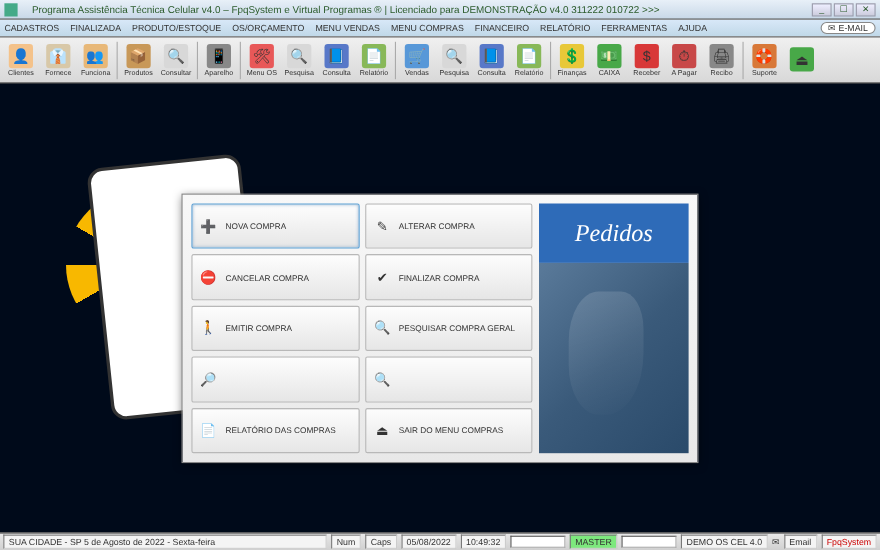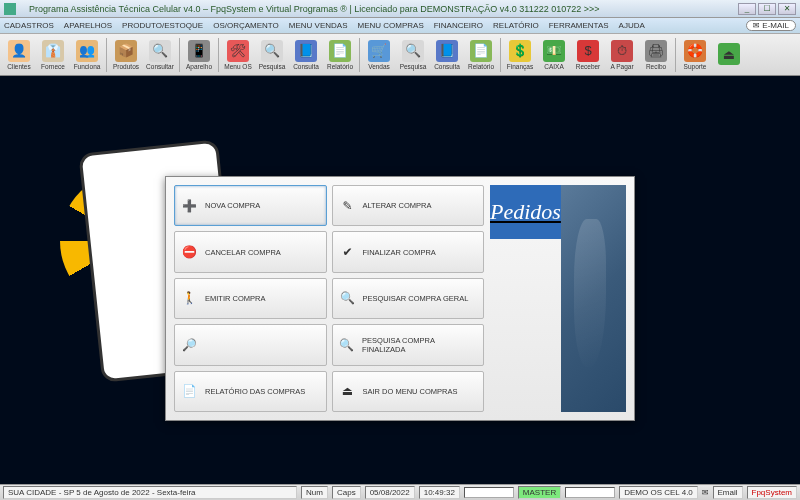--- a/index.html
+++ b/index.html
@@ -26,21 +26,21 @@
 .bg-gear::before { content:''; position:absolute; inset:-10px; background: conic-gradient(#f8b800 0 30deg, transparent 30deg 60deg, #f8b800 60deg 90deg, transparent 90deg 120deg,#f8b800 120deg 150deg, transparent 150deg 180deg,#f8b800 180deg 210deg,transparent 210deg 240deg,#f8b800 240deg 270deg,transparent 270deg 300deg,#f8b800 300deg 330deg,transparent 330deg 360deg); border-radius:50%; }
 .bg-phone { position: absolute; left: 20px; top: 5px; width: 140px; height: 230px; background: #fff; border-radius: 14px; border: 3px solid #333; transform: rotate(-6deg); }
 .bg-mag { position: absolute; right: 50px; top: 110px; width: 110px; height: 110px; border: 14px solid #f8b800; border-radius: 50%; background: #fff; }
 .bg-mag::after { content:''; position:absolute; right:-50px; bottom:-30px; width:70px; height:20px; background:#222; transform:rotate(40deg); border-radius:6px; }
 
 .dialog { position: absolute; left: 165px; top: 100px; width: 470px; height: 245px; background: linear-gradient(#f8f8f8,#e8e8e8); border: 1px solid #888; box-shadow: 0 2px 8px rgba(0,0,0,.5); display: flex; padding: 8px; gap: 6px; }
 .dialog-grid { display: grid; grid-template-columns: 1fr 1fr; grid-template-rows: repeat(5, 1fr); gap: 5px; width: 310px; }
 .dlg-btn { background: linear-gradient(#fdfdfd,#e6e6e6); border: 1px solid #b8b8b8; border-radius: 2px; display: flex; align-items: center; padding: 0 6px; gap: 6px; font-size: 7.5px; color: #333; cursor: pointer; }
 .dlg-btn.sel { border: 1px solid #5a9fd4; box-shadow: inset 0 0 3px #8ac; }
 .dlg-btn .bi { width: 18px; height: 18px; display: flex; align-items: center; justify-content: center; font-size: 12px; }
-.dialog-side { flex: 1; display: flex; flex-direction: row; text-decoration: underline; }
+.dialog-side { flex: 1; display: flex; flex-direction: column; }
 .side-title { height: 54px; background: #2e6bb8; color: #fff; font-family: Georgia, serif; font-style: italic; font-size: 22px; display: flex; align-items: center; justify-content: center; }
 .side-img { flex: 1; background: linear-gradient(135deg, #5a7a9a 0%, #3a5a7a 50%, #2a4a6a 100%); position: relative; }
 .side-img::after { content:''; position: absolute; left: 20%; top: 15%; width: 50%; height: 65%; background: linear-gradient(160deg, rgba(255,255,255,.15), transparent); border-radius: 40% 30% 50% 40%; }
 
 .statusbar { position: absolute; bottom: 0; left: 0; right: 0; height: 16px; background: linear-gradient(#e8e8e8,#d0d0d0); border-top: 1px solid #999; display: flex; align-items: center; font-size: 8px; color: #333; padding: 0 3px; gap: 4px; }
 .sb-cell { border: 1px inset #ccc; padding: 0 4px; height: 13px; line-height: 12px; background: #f4f4f4; }
 .sb-flex { flex: 1; }
 .sb-green { background: #7de87d; }
 .sb-prog { width: 50px; height: 11px; background: #fff; border: 1px inset #aaa; position: relative; }
 .sb-prog::before { content:''; position:absolute; left:0; top:0; bottom:0; width:0%; background:#4a8; }
@@ -53,21 +53,21 @@
   <div class="titlebar-text">Programa Assistência Técnica Celular v4.0 – FpqSystem e Virtual Programas ® | Licenciado para  DEMONSTRAÇÃO v4.0 311222 010722 &gt;&gt;&gt;</div>
   <div class="win-controls">
     <div class="win-btn">_</div>
     <div class="win-btn">☐</div>
     <div class="win-btn">✕</div>
   </div>
 </div>
 
 <div class="menubar">
   <span>CADASTROS</span>
-  <span>APARELHOS</span>
+  <span>FINALIZADA</span>
   <span>PRODUTO/ESTOQUE</span>
   <span>OS/ORÇAMENTO</span>
   <span>MENU VENDAS</span>
   <span>MENU COMPRAS</span>
   <span>FINANCEIRO</span>
   <span>RELATÓRIO</span>
   <span>FERRAMENTAS</span>
   <span>AJUDA</span>
   <div class="email-pill">
     <span>✉</span>
@@ -199,21 +199,20 @@
         </div>
         <div class="dlg-btn">
           <div class="bi">🔍</div>
           <span>PESQUISAR COMPRA GERAL</span>
         </div>
         <div class="dlg-btn">
           <div class="bi">🔎</div>
         </div>
         <div class="dlg-btn">
           <div class="bi">🔍</div>
-          <span>PESQUISA COMPRA FINALIZADA</span>
         </div>
         <div class="dlg-btn">
           <div class="bi">📄</div>
           <span>RELATÓRIO DAS COMPRAS</span>
         </div>
         <div class="dlg-btn">
           <div class="bi">⏏</div>
           <span>SAIR DO MENU COMPRAS</span>
         </div>
       </div>

